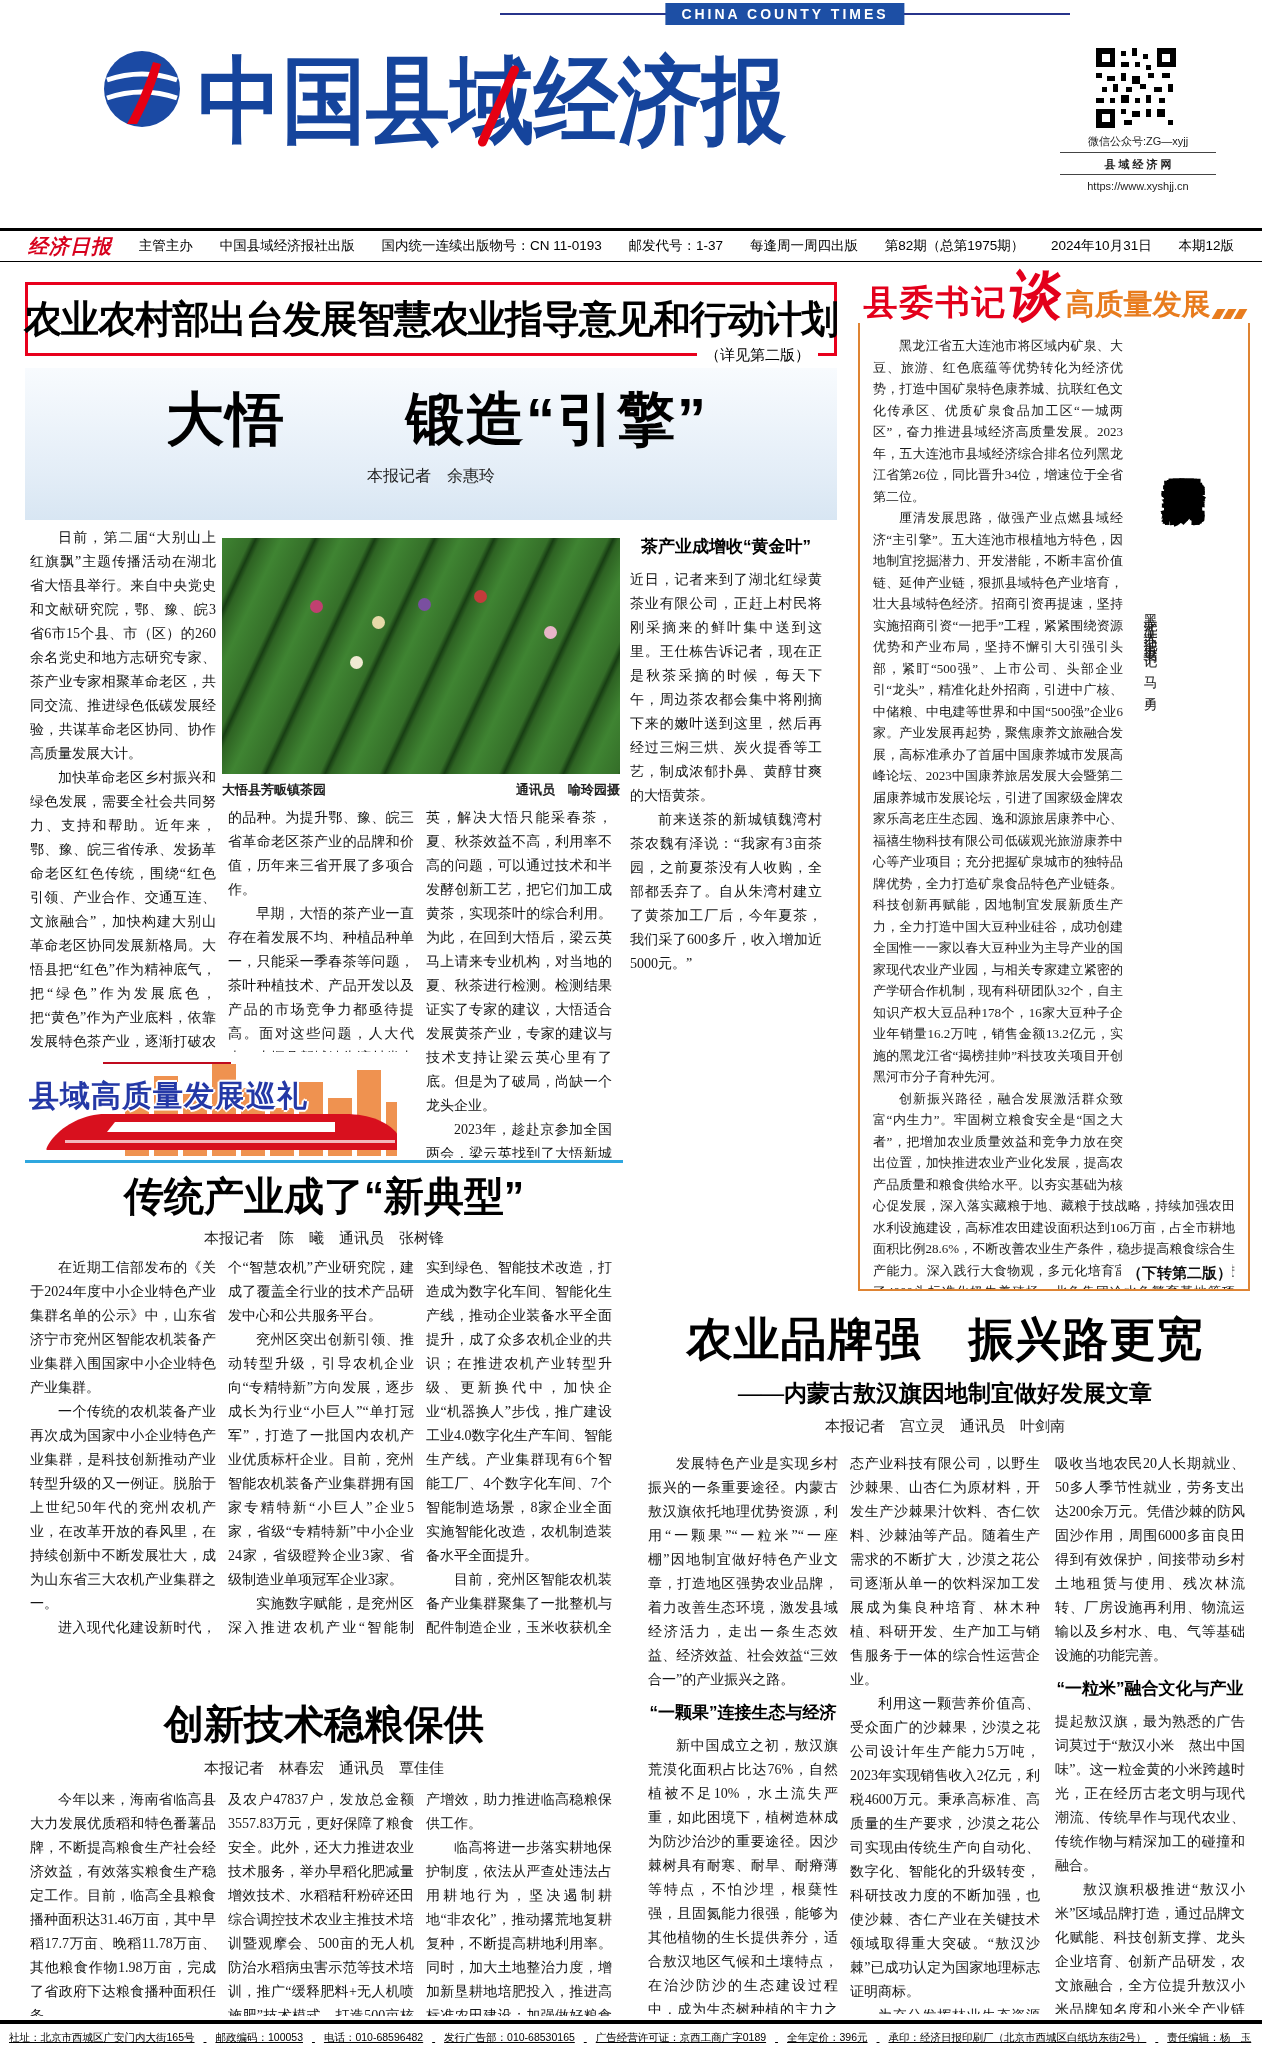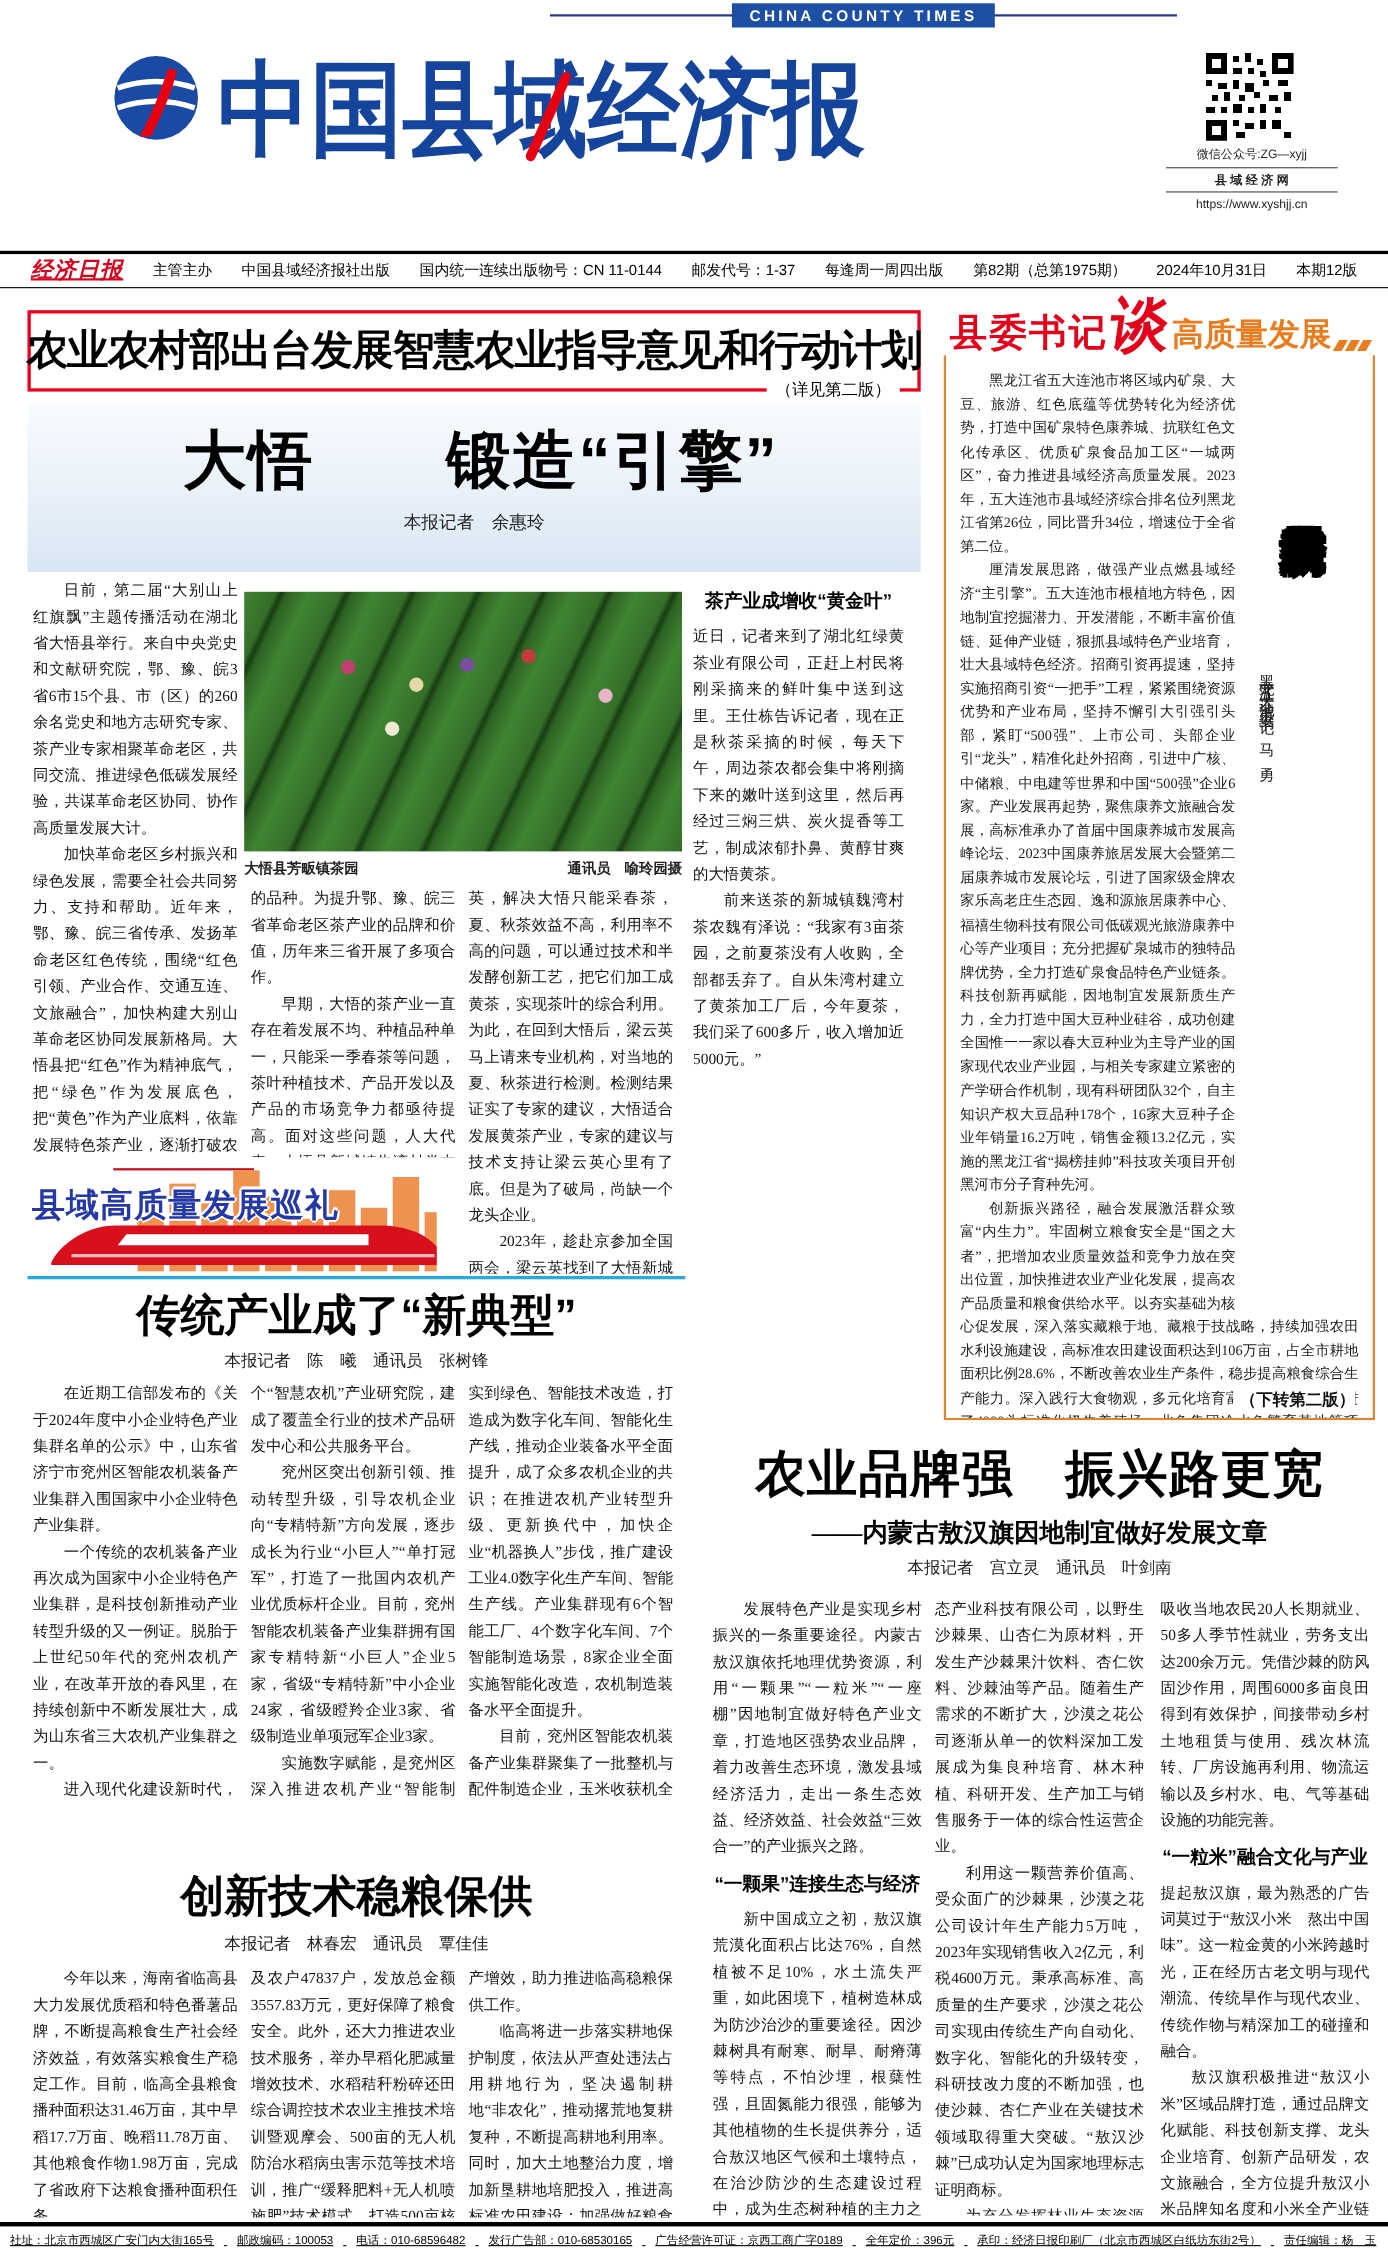--- a/index.html
+++ b/index.html
@@ -17,21 +17,21 @@
   .title-accent{position:absolute;left:494px;top:62px;width:9px;height:88px;background:#e60012;
      border-radius:5px;transform:rotate(24deg);}
   .qr-text{position:absolute;left:1048px;width:180px;text-align:center;
      font:11px/14px "Liberation Sans",sans-serif;color:#222;}
   .qr-div{position:absolute;left:1060px;width:156px;height:1px;background:#444;}
   
   .pubbar{position:absolute;left:0;top:228px;width:1262px;height:34px;
      border-top:3px solid #000;border-bottom:1px solid #000;display:flex;align-items:center;
      padding:0 28px;box-sizing:border-box;justify-content:space-between;
      font:13.5px/18px "Liberation Sans",sans-serif;color:#000;white-space:nowrap;}
-  .brand-red{font:italic 900 20px/22px "Liberation Serif",serif;color:#d7001c;letter-spacing:1px;text-decoration:underline;}
+  .brand-red{font:italic 900 20px/22px "Liberation Serif",serif;color:#d7001c;letter-spacing:1px;}
   
   .leadbox{position:absolute;left:25px;top:282px;width:812px;height:74px;border:3px solid #e8001c;
      box-sizing:border-box;display:flex;align-items:center;justify-content:center;}
   .leadbox h1{margin:0;font:900 38px/48px "Liberation Sans",sans-serif;letter-spacing:-1px;color:#000;white-space:nowrap;}
   .seepage{position:absolute;right:16px;bottom:-13px;background:#fff;padding:0 8px;
      font:15px/22px "Liberation Serif",serif;color:#000;}
   
   .dawubox{position:absolute;left:25px;top:368px;width:812px;height:152px;
      background:linear-gradient(180deg,#f8fbfe 0%,#e3edf7 70%,#d8e6f3 100%);text-align:center;}
   .dawubox h2{margin:16px 0 0 12px;font:900 58px/70px "Liberation Sans",sans-serif;color:#000;letter-spacing:2px;}
@@ -156,21 +156,21 @@
     <div class="qr-div" style="top:152px;"></div>
     <div class="qr-text" style="top:157px;font-weight:bold;">县 域 经 济 网</div>
     <div class="qr-div" style="top:174px;"></div>
     <div class="qr-text" style="top:179px;">https://www.xyshjj.cn</div>
   </div>
 
   <div class="pubbar">
     <span class="brand-red">经济日报</span>
     <span>主管主办</span>
     <span>中国县域经济报社出版</span>
-    <span>国内统一连续出版物号：CN 11-0144</span>
+    <span>国内统一连续出版物号：CN 11-0193</span>
     <span>邮发代号：1-37</span>
     <span>每逢周一周四出版</span>
     <span>第82期（总第1975期）</span>
     <span>2024年10月31日</span>
     <span>本期12版</span>
   </div>
 
   <div class="leadbox">
     <h1>农业农村部出台发展智慧农业指导意见和行动计划</h1>
     <div class="seepage">（详见第二版）</div>

